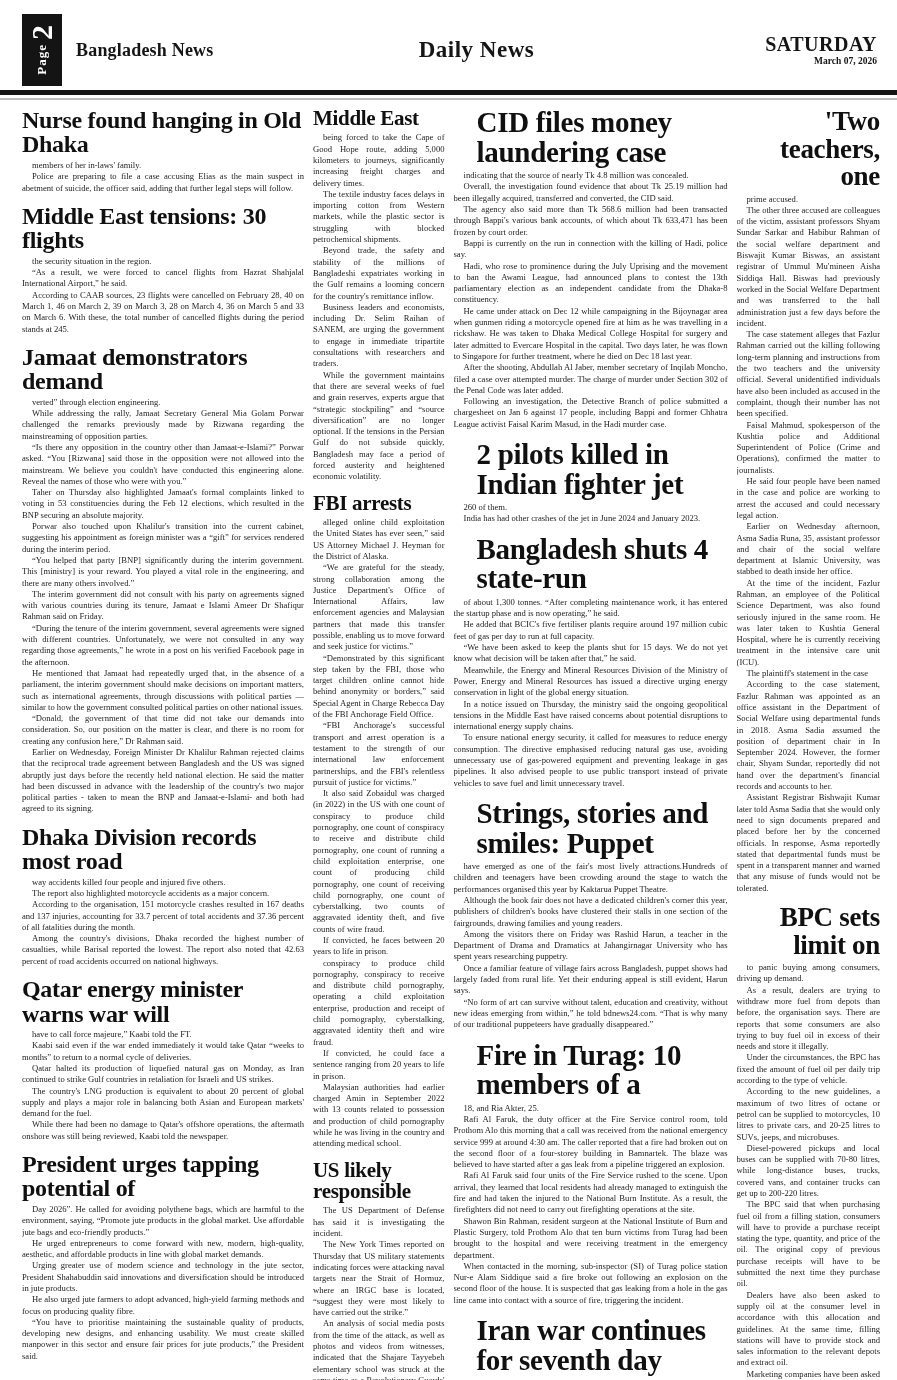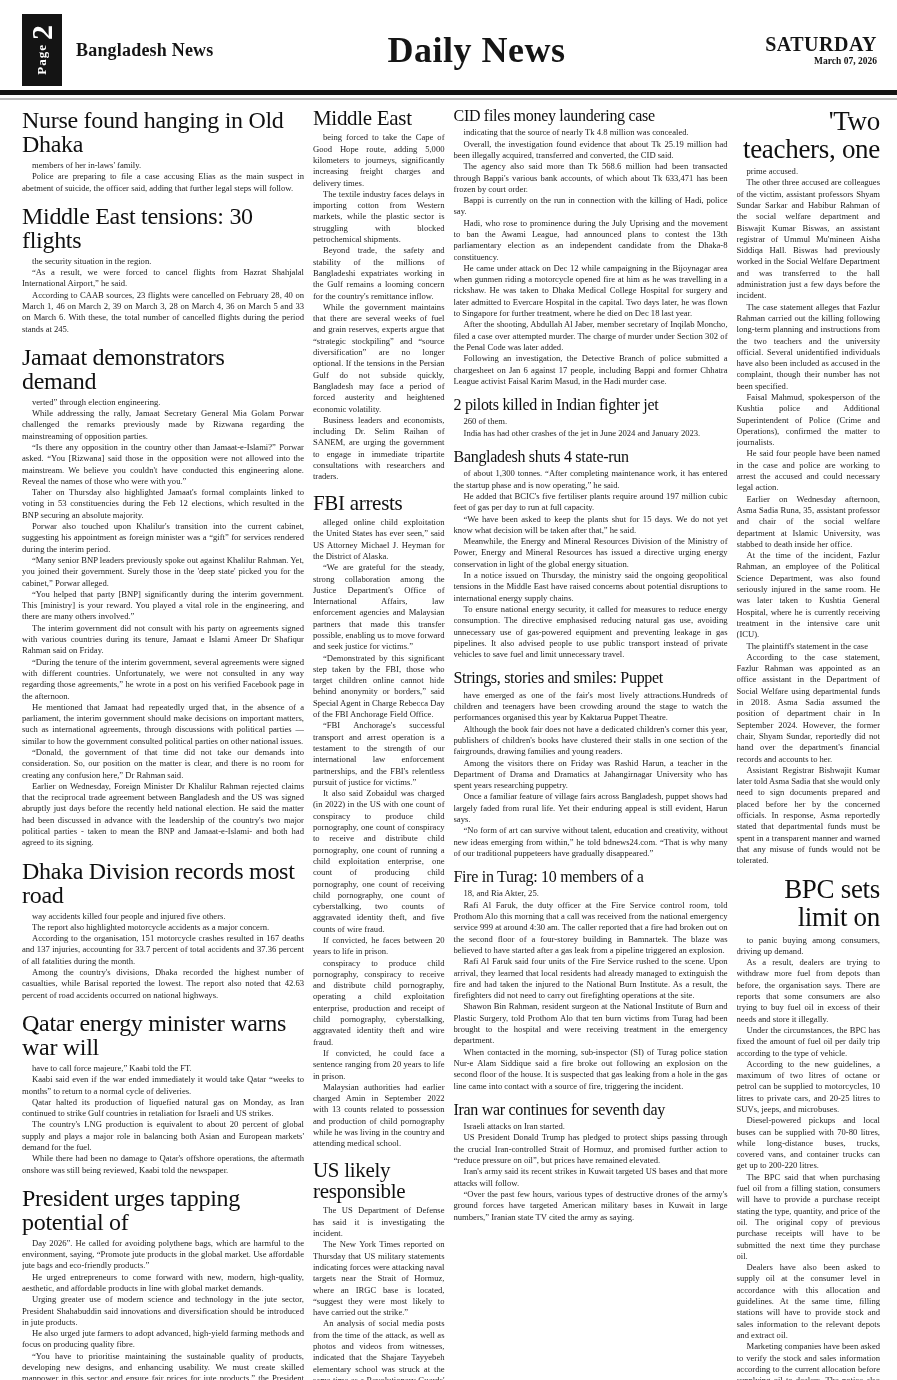--- a/index.html
+++ b/index.html
@@ -12,43 +12,43 @@
   
   .header { display:flex; align-items:center; padding:14px 20px 0 22px; height:86px; }
   .pagebox {
     width:40px; height:72px; background:#141414; color:#fff;
     display:flex; align-items:center; justify-content:center; flex:0 0 auto;
   }
   .pagebox-inner { writing-mode:vertical-rl; transform:rotate(180deg); line-height:1; white-space:nowrap; }
   .pagebox-label { font-size:13px; font-weight:bold; letter-spacing:1px; }
   .pagebox-number { font-size:30px; font-weight:bold; }
   .masthead { font-size:18px; font-weight:bold; margin-left:14px; flex:0 0 170px; letter-spacing:0.2px; }
-  .paper-title { flex:1; text-align:center; font-size:36px; font-weight:bold; letter-spacing:0.5px; }
+  .paper-title { flex:1; text-align:center; font-size:23px; font-weight:bold; letter-spacing:0.5px; }
   .date-block { flex:0 0 170px; text-align:right; line-height:1.15; }
   .date-day { font-size:20px; font-weight:bold; letter-spacing:0.5px; }
   .date-date { font-size:9.5px; font-weight:bold; }
   .rule-thick { height:5px; background:#141414; margin-top:4px; }
   .rule-thin { height:2px; background:#bcbcbc; margin-top:3px; }
   
   .columns { display:flex; gap:9px; padding:8px 17px 0 22px; align-items:flex-start; }
   .col { overflow:hidden; }
   .col:nth-child(1) { width:283px; }
   .col:nth-child(2) { width:132px; }
   .col:nth-child(3) { width:275px; }
   .col:nth-child(4) { width:144px; }
   article { margin:0 0 6px 0; }
   h2 {
-    margin:10px 0 3px 0; font-weight:normal; line-height:1.02;
+    margin:10px 0 3px 0; font-weight:bold; line-height:1.02;
     font-family:"Liberation Serif", serif; color:#101010;
     letter-spacing:-0.3px;
   }
   article:first-child h2 { margin-top:0; }
   .col:nth-child(1) h2 { font-size:24px; }
   .col:nth-child(2) h2 { font-size:21px; }
-  .col:nth-child(3) h2 { font-size:16px; }
+  .col:nth-child(3) h2 { font-size:29px;margin-left:23px; }
   .col:nth-child(4) h2 { font-size:27px;text-align:right; }
   p {
     margin:0; font-size:8.6px; line-height:11.3px;
     text-align:justify; text-indent:10px; color:#1c1c1c;
   }
 </style>
 </head>
 <body>
 
 <div class="page">
@@ -79,21 +79,20 @@
           <p>“As a result, we were forced to cancel flights from Hazrat Shahjalal International Airport,” he said.</p>
           <p>According to CAAB sources, 23 flights were cancelled on February 28, 40 on March 1, 46 on March 2, 39 on March 3, 28 on March 4, 36 on March 5 and 33 on March 6. With these, the total number of cancelled flights during the period stands at 245.</p>
         </article>
         <article>
           <h2>Jamaat demonstrators demand</h2>
           <p>verted” through election engineering.</p>
           <p>While addressing the rally, Jamaat Secretary General Mia Golam Porwar challenged the remarks previously made by Rizwana regarding the mainstreaming of opposition parties.</p>
           <p>“Is there any opposition in the country other than Jamaat-e-Islami?” Porwar asked. “You [Rizwana] said those in the opposition were not allowed into the mainstream. We believe you couldn't have conducted this engineering alone. Reveal the names of those who were with you.”</p>
           <p>Taher on Thursday also highlighted Jamaat's formal complaints linked to voting in 53 constituencies during the Feb 12 elections, which resulted in the BNP securing an absolute majority.</p>
           <p>Porwar also touched upon Khalilur's transition into the current cabinet, suggesting his appointment as foreign minister was a “gift” for services rendered during the interim period.</p>
-          <p>“Many senior BNP leaders previously spoke out against Khalilur Rahman. Yet, you joined their government. Surely those in the 'deep state' picked you for the cabinet,” Porwar alleged.</p>
           <p>“You helped that party [BNP] significantly during the interim government. This [ministry] is your reward. You played a vital role in the engineering, and there are many others involved.”</p>
           <p>The interim government did not consult with his party on agreements signed with various countries during its tenure, Jamaat e Islami Ameer Dr Shafiqur Rahman said on Friday.</p>
           <p>“During the tenure of the interim government, several agreements were signed with different countries. Unfortunately, we were not consulted in any way regarding those agreements,” he wrote in a post on his verified Facebook page in the afternoon.</p>
           <p>He mentioned that Jamaat had repeatedly urged that, in the absence of a parliament, the interim government should make decisions on important matters, such as international agreements, through discussions with political parties — similar to how the government consulted political parties on other national issues.</p>
           <p>“Donald, the government of that time did not take our demands into consideration. So, our position on the matter is clear, and there is no room for creating any confusion here,” Dr Rahman said.</p>
           <p>Earlier on Wednesday, Foreign Minister Dr Khalilur Rahman rejected claims that the reciprocal trade agreement between Bangladesh and the US was signed abruptly just days before the recently held national election. He said the matter had been discussed in advance with the leadership of the country's two major political parties - taken to mean the BNP and Jamaat-e-Islami- and both had agreed to its signing.</p>
         </article>
         <article>
           <h2>Dhaka Division records most road</h2>
           <p>way accidents killed four people and injured five others.</p>
@@ -117,22 +116,22 @@
           <p>He also urged jute farmers to adopt advanced, high-yield farming methods and focus on producing quality fibre.</p>
           <p>“You have to prioritise maintaining the sustainable quality of products, developing new designs, and enhancing usability. We must create skilled manpower in this sector and ensure fair prices for jute products,” the President said.</p>
         </article>
       </div>
       <div class="col">
         <article>
           <h2>Middle East</h2>
           <p>being forced to take the Cape of Good Hope route, adding 5,000 kilometers to journeys, significantly increasing freight charges and delivery times.</p>
           <p>The textile industry faces delays in importing cotton from Western markets, while the plastic sector is struggling with blocked petrochemical shipments.</p>
           <p>Beyond trade, the safety and stability of the millions of Bangladeshi expatriates working in the Gulf remains a looming concern for the country's remittance inflow.</p>
+          <p>Business leaders and economists, including Dr. Selim Raihan of SANEM, are urging the government to engage in immediate tripartite consultations with researchers and traders.</p>
           <p>While the government maintains that there are several weeks of fuel and grain reserves, experts argue that “strategic stockpiling” and “source diversification” are no longer optional. If the tensions in the Persian Gulf do not subside quickly, Bangladesh may face a period of forced austerity and heightened economic volatility.</p>
-          <p>Business leaders and economists, including Dr. Selim Raihan of SANEM, are urging the government to engage in immediate tripartite consultations with researchers and traders.</p>
         </article>
         <article>
           <h2>FBI arrests</h2>
           <p>alleged online child exploitation the United States has ever seen,” said US Attorney Michael J. Heyman for the District of Alaska.</p>
           <p>“We are grateful for the steady, strong collaboration among the Justice Department's Office of International Affairs, law enforcement agencies and Malaysian partners that made this transfer possible, enabling us to move forward and seek justice for victims.”</p>
           <p>“Demonstrated by this significant step taken by the FBI, those who target children online cannot hide behind anonymity or borders,” said Special Agent in Charge Rebecca Day of the FBI Anchorage Field Office.</p>
           <p>“FBI Anchorage's successful transport and arrest operation is a testament to the strength of our international law enforcement partnerships, and the FBI's relentless pursuit of justice for victims.”</p>
           <p>It also said Zobaidul was charged (in 2022) in the US with one count of conspiracy to produce child pornography, one count of conspiracy to receive and distribute child pornography, one count of running a child exploitation enterprise, one count of producing child pornography, one count of receiving child pornography, one count of cyberstalking, two counts of aggravated identity theft, and five counts of wire fraud.</p>
           <p>If convicted, he faces between 20 years to life in prison.</p>
           <p>conspiracy to produce child pornography, conspiracy to receive and distribute child pornography, operating a child exploitation enterprise, production and receipt of child pornography, cyberstalking, aggravated identity theft and wire fraud.</p>

